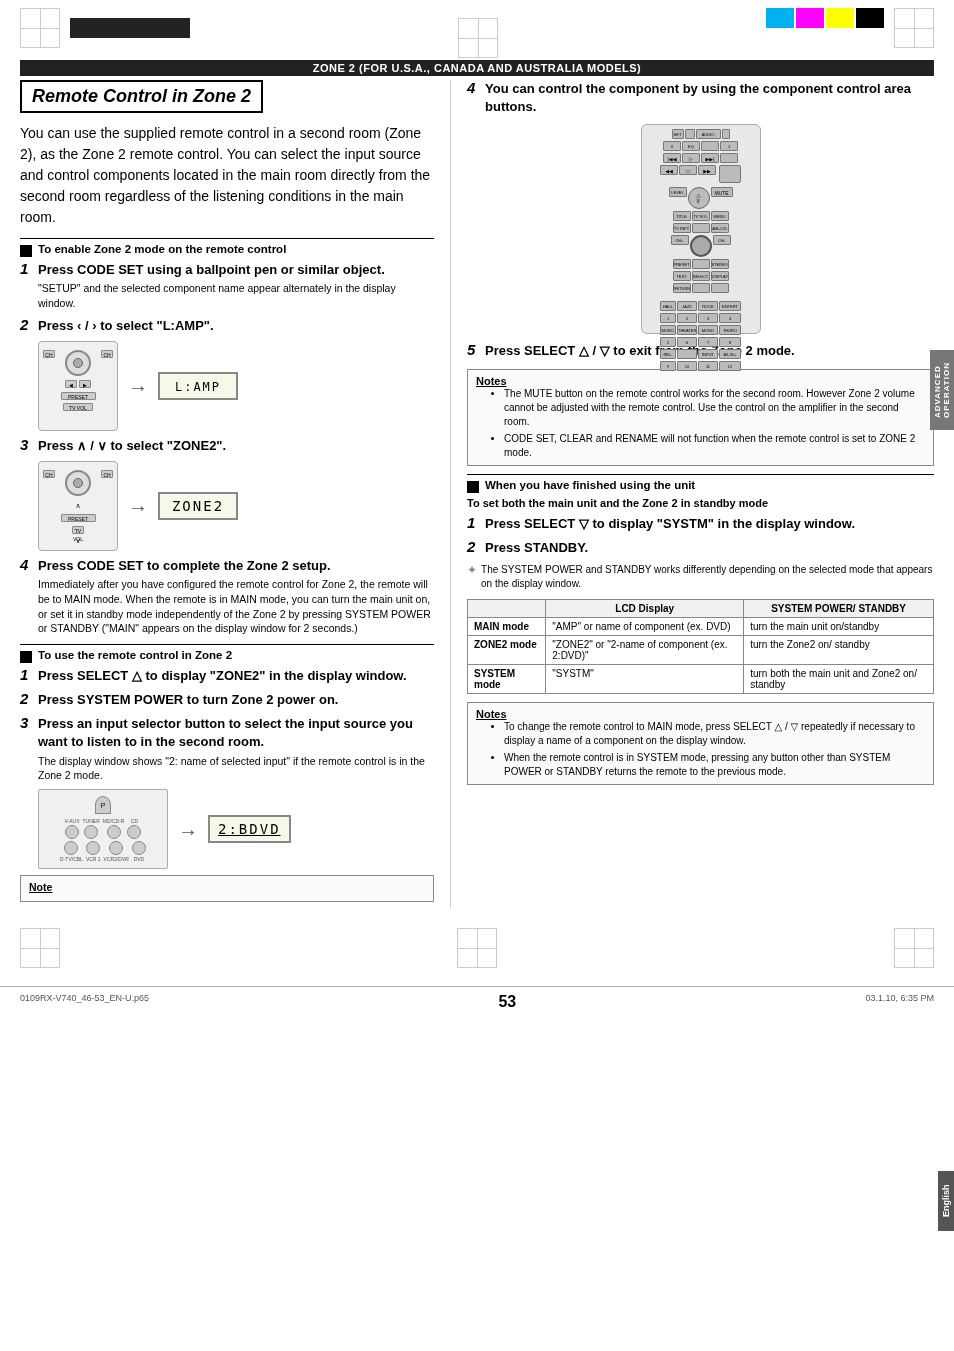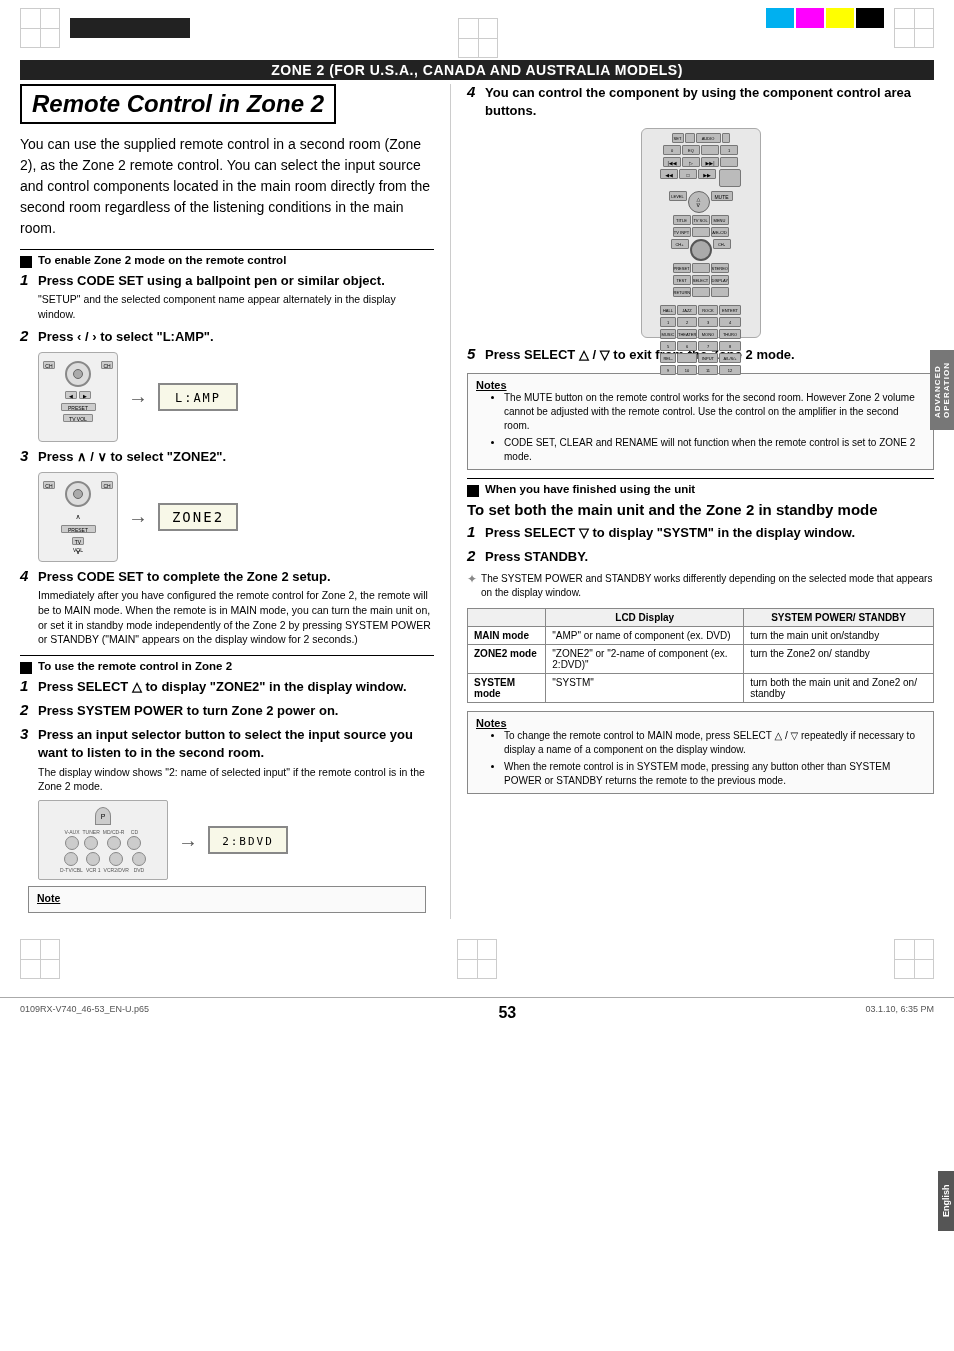--- a/index.html
+++ b/index.html
@@ -45,21 +45,21 @@
       background: #ccc;
     }
     .crosshair::before { width: 1px; height: 100%; }
     .crosshair::after { width: 100%; height: 1px; }
 
     
     .zone-header {
       text-align: center;
       background: #222;
       color: #fff;
-      font-size: 14px;
+      font-size: 11px;
       font-weight: bold;
       padding: 2px 0;
       margin: 0 20px 0;
       letter-spacing: 0.5px;
     }
 
     
     .main-content {
       display: flex;
       gap: 0;
@@ -83,21 +83,21 @@
 
     
     .title-box {
       border: 2px solid #000;
       background: #fff;
       padding: 4px 10px;
       margin-bottom: 10px;
       display: inline-block;
     }
     .title-box h1 {
-      font-size: 24px;
+      font-size: 18px;
       font-style: italic;
       font-weight: bold;
       color: #000;
     }
 
     .intro-text {
       font-size: 14px;
       line-height: 1.5;
       margin-bottom: 10px;
     }
@@ -210,21 +210,21 @@
       letter-spacing: 4px;
       background: #f8f8e8;
       min-width: 80px;
       text-align: center;
     }
 
     
     .note-box {
       border: 1px solid #888;
       padding: 5px 8px;
-      margin: 6px 8px;
+      margin: 6px 0;
       background: #fafafa;
     }
     .note-box .note-title {
       font-weight: bold;
       font-size: 10.5px;
       text-decoration: underline;
       margin-bottom: 3px;
     }
     .note-box ul {
       list-style: disc;
@@ -516,21 +516,21 @@
               <div style="font-size:5px; color:#555;">VCR2/DVR</div>
             </div>
             <div style="display:flex; flex-direction:column; align-items:center; gap:1px;">
               <div style="width:14px; height:14px; border-radius:50%; border:1px solid #888; background:#ccc;"></div>
               <div style="font-size:5px; color:#555;">DVD</div>
             </div>
           </div>
         </div>
         <div class="arrow-right">→</div>
         <div class="display-preview">
-          <span style="font-size:11px; letter-spacing:2px;">2:BDVD</span>
+          <span style="font-size:14px; letter-spacing:2px;text-decoration:underline;">2:BDVD</span>
         </div>
       </div>
     </div>
 
     
     <div class="note-box">
       <div class="note-title">Note</div>
     </div>
 
   </div>
@@ -659,21 +659,21 @@
         <li style="font-size:10px;line-height:1.4;margin-left:14px;list-style:disc;">The MUTE button on the remote control works for the second room. However Zone 2 volume cannot be adjusted with the remote control. Use the control on the amplifier in the second room.</li>
         <li style="font-size:10px;line-height:1.4;margin-left:14px;list-style:disc;margin-top:3px;">CODE SET, CLEAR and RENAME will not function when the remote control is set to ZONE 2 mode.</li>
       </ul>
     </div>
 
     <div class="section-header">
       <div class="square"></div>
       <h2>When you have finished using the unit</h2>
     </div>
 
-    <div style="font-weight:bold; font-size:15px; margin:4px 0 6px;">To set both the main unit and the Zone 2 in standby mode</div>
+    <div style="font-weight:bold; font-size:11px; margin:4px 0 6px;">To set both the main unit and the Zone 2 in standby mode</div>
 
     <div class="step">
       <div class="step-header">
         <span class="step-num">1</span>
         <span class="step-title">Press SELECT ▽ to display "SYSTM" in the display window.</span>
       </div>
     </div>
 
     <div class="step">
       <div class="step-header">

